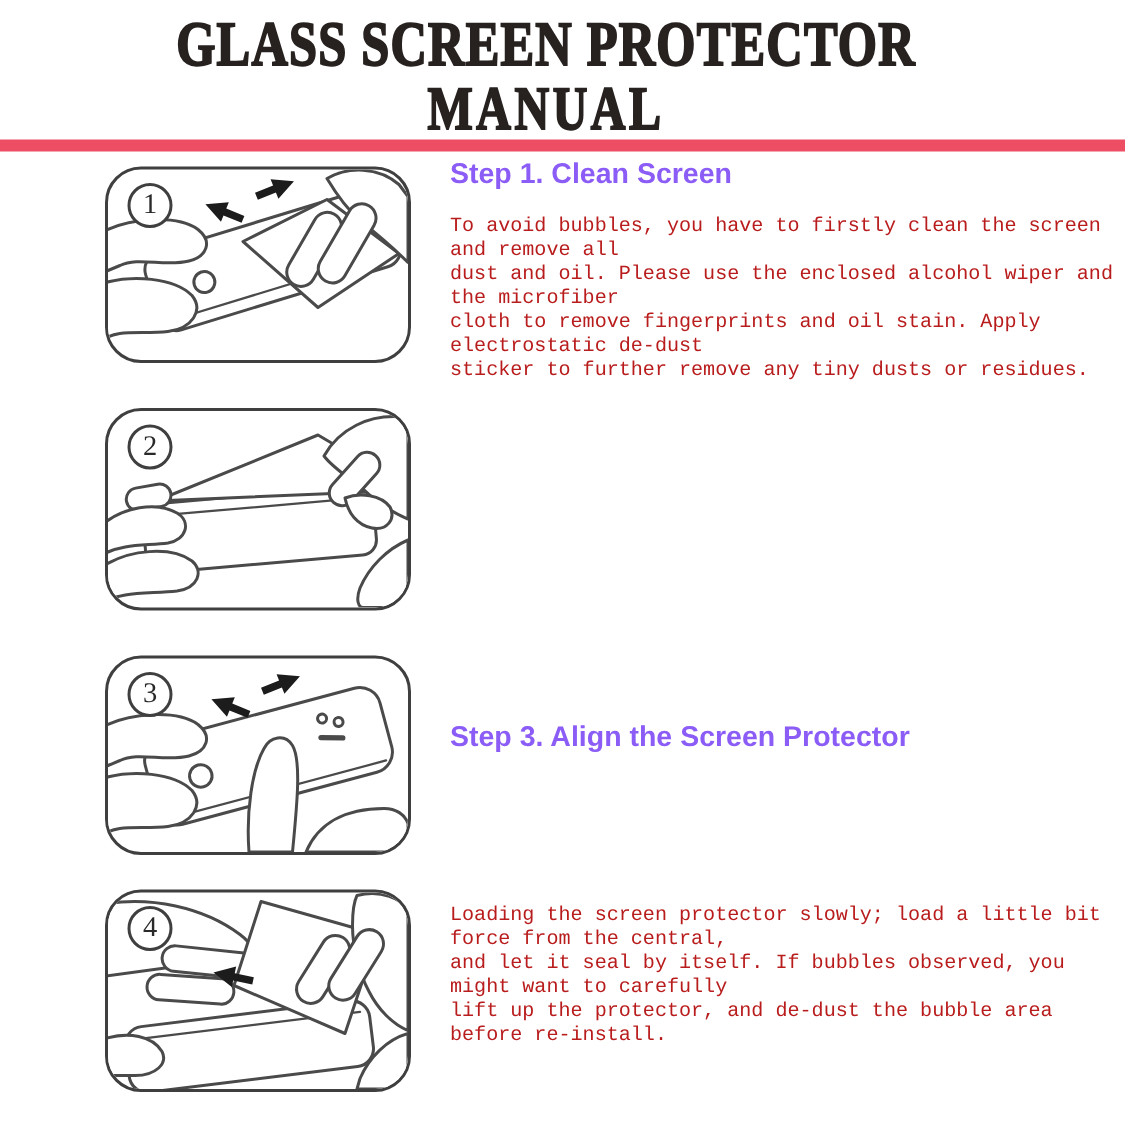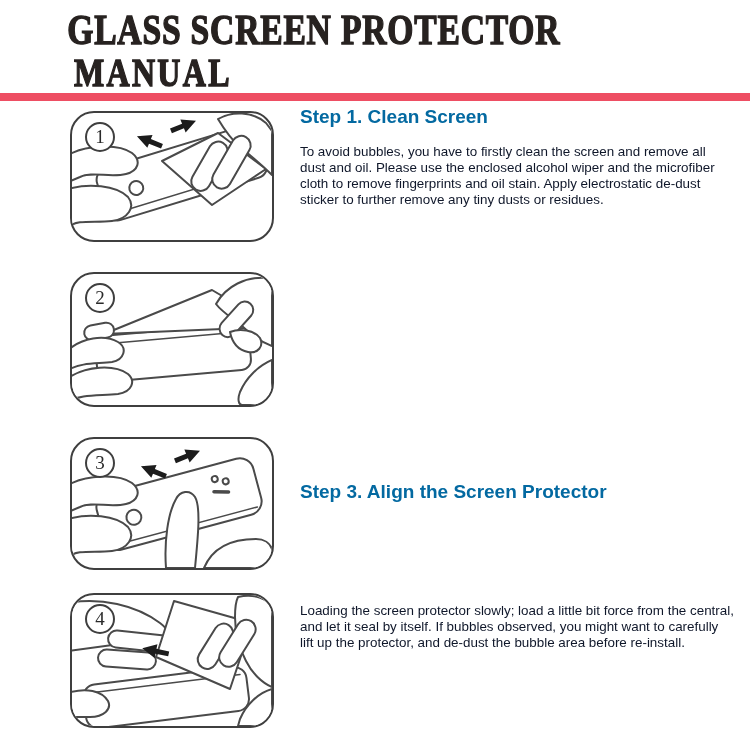--- a/index.html
+++ b/index.html
@@ -3,21 +3,21 @@
 <meta charset="utf-8">
 <style>
   html,body { margin:0; padding:0; }
   body {
     width:750px; height:750px; position:relative;
     background:#ffffff; overflow:hidden;
     font-family:"Liberation Sans", sans-serif;
   }
 
   
-  .page-title { position:absolute; top:8px; left:0; width:672px; text-align:left; }
+  .page-title { position:absolute; top:8px; left:0; width:672px; text-align:center;padding-left:28px; }
   .title-line {
     font-family:"Liberation Serif", serif; font-weight:bold; color:#272220;
     -webkit-text-stroke:1.4px #272220;
   }
   .title-line.t1 { font-size:42px; line-height:44px; letter-spacing:1px; transform:scaleX(0.8); }
   .title-line.t2 { font-size:41px; line-height:40px; letter-spacing:3px; transform:scaleX(0.78); }
 
   .rule { position:absolute; top:93px; left:0; width:750px; height:8px; background:#ee4e63; }
 
   
@@ -36,25 +36,25 @@
     border:2px solid #3f3f3f; border-radius:50%; background:#fff; z-index:2;
     display:flex; align-items:center; justify-content:center;
     font-family:"Liberation Serif", serif; font-size:19px; color:#2a2a2a;
   }
 
   
   .step-text { position:absolute; left:300px; width:445px; }
   #text1 { top:106px; } #text2 { top:274px; } #text3 { top:437px;margin-top:44px; } #text4 { top:594px; }
   .step-heading {
     margin:0; font-family:"Liberation Sans", sans-serif; font-weight:bold;
-    font-size:19px; line-height:22px; color:#0369a1;
+    font-size:19px; line-height:22px; color:#8b5cf6;
   }
   .step-body {
-    margin:0; font-family:Liberation Sans, sans-serif; font-size:13.4px;
-    line-height:16px; color:#0f172a; white-space:pre-line;
+    margin:0; font-family:Liberation Mono, monospace; font-size:13.4px;
+    line-height:16px; color:#b91c1c; white-space:pre-line;
   }
   #text1 .step-body { margin-top:16px; }
   #text2 .step-body { margin-top:16px; }
   #text3 .step-body { margin-top:18px; }
   #text4 .step-body { margin-top:9px; }
 </style>
 </head>
 <body>
 
 <header class="page-title">

